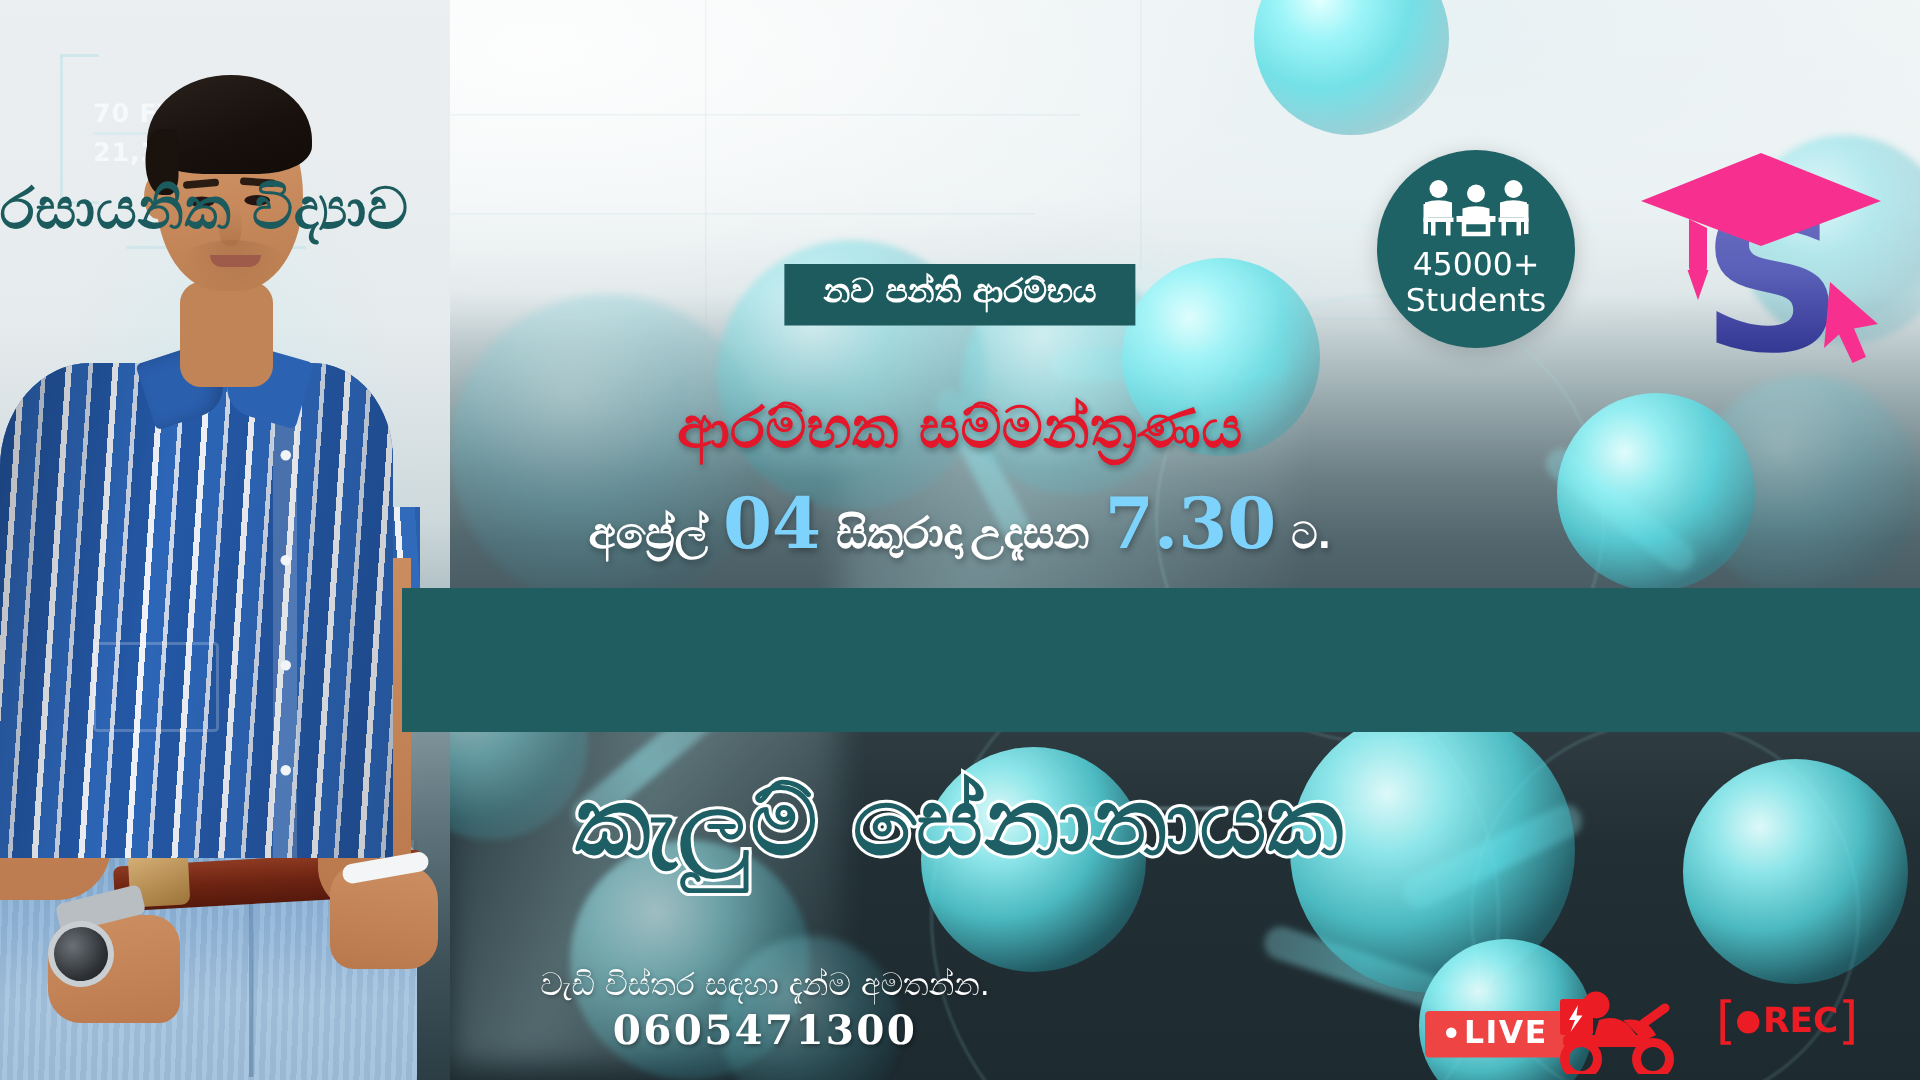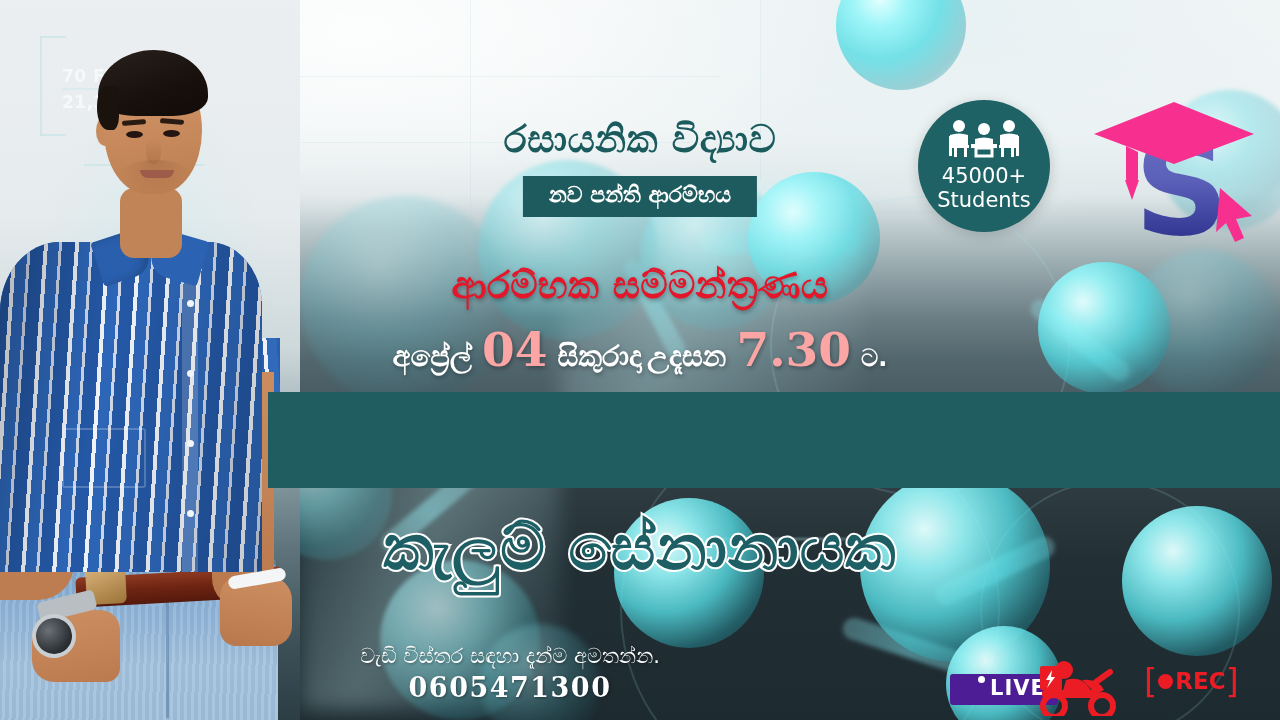--- a/index.html
+++ b/index.html
@@ -254,21 +254,21 @@
   .year {
     position: absolute; left: 0; right: 0; top: 14px;
     text-align: center;
     font-family: "DejaVu Serif", "Liberation Serif", serif;
     font-size: 86px; font-weight: 700; color: #e3162a;
     letter-spacing: 1px; line-height: 1;
     text-shadow: 2px 3px 6px rgba(0,0,0,0.22);
   }
   .subject {
     position: absolute; left: 0; right: 0; top: 118px;
-    text-align: center; font-size: 38px; font-weight: 700;
+    font-size: 38px; font-weight: 700;
     color: #1b5a5d; letter-spacing: 0.5px; line-height: 1.15;
   }
   .badge-new {
     position: absolute; left: 50%; top: 176px; transform: translateX(-50%);
     background: #1e5b5e; color: #ffffff;
     font-size: 22px; font-weight: 700;
     padding: 5px 26px 8px 26px; white-space: nowrap; line-height: 1.25;
   }
 
   
@@ -300,21 +300,21 @@
     text-shadow: 1px 2px 4px rgba(0,0,0,0.32);
   }
   .datetime {
     position: absolute; left: 0; right: 0; top: 322px;
     text-align: center; white-space: nowrap;
     text-shadow: 1px 2px 4px rgba(0,0,0,0.34);
   }
   .datetime .sin { font-size: 29px; font-weight: 700; color: #ffffff; vertical-align: baseline; }
   .datetime .num {
     font-family: "DejaVu Serif", "Liberation Serif", serif;
-    font-size: 47px; font-weight: 700; color: #fca5a5; margin: 0 5px;
+    font-size: 47px; font-weight: 700; color: #7dd3fc; margin: 0 5px;
   }
   .datetime .sm { font-size: 24px; font-weight: 700; color: #ffffff; }
 
   
   .info-banner {
     position: absolute; left: 268px; top: 392px; width: 1012px; height: 96px;
     background: #1f5d60;
     display: flex; flex-direction: column; align-items: center; justify-content: center;
   }
   .info-banner .line {
@@ -341,24 +341,24 @@
   }
   .footer .fline { font-size: 21px; line-height: 1.35; }
   .footer .phone {
     font-family: "DejaVu Serif", "Liberation Serif", serif;
     font-size: 27px; font-weight: 700; letter-spacing: 1.5px; line-height: 1.3;
   }
 
   
   .live-badge {
     position: absolute; left: 950px; top: 674px;
-    background: #4c1d95; color: #ffffff;
+    background: #ef4444; color: #ffffff;
     font-size: 21px; font-weight: 700; letter-spacing: 1px;
-    padding: 2px 12px 4px 28px; border-radius: 3px;
-    display: flex; gap: 5px; line-height: 1.2;
+    padding: 2px 12px 4px 14px; border-radius: 3px;
+    display: flex; align-items: center; gap: 5px; line-height: 1.2;
   }
   .live-dot { width: 7px; height: 7px; background: #ffffff; border-radius: 50%; }
   .scooter { position: absolute; left: 1036px; top: 630px; width: 96px; height: 86px; }
   .rec-badge {
     position: absolute; left: 1144px; top: 668px;
     color: #ec1c24; font-size: 23px; font-weight: 700;
     display: flex; align-items: center; line-height: 1.2;
   }
   .rec-badge .brk { font-size: 34px; font-weight: 400; line-height: 0.8; }
   .rec-dot { width: 15px; height: 15px; background: #ec1c24; border-radius: 50%; margin: 0 2px 0 1px; }

